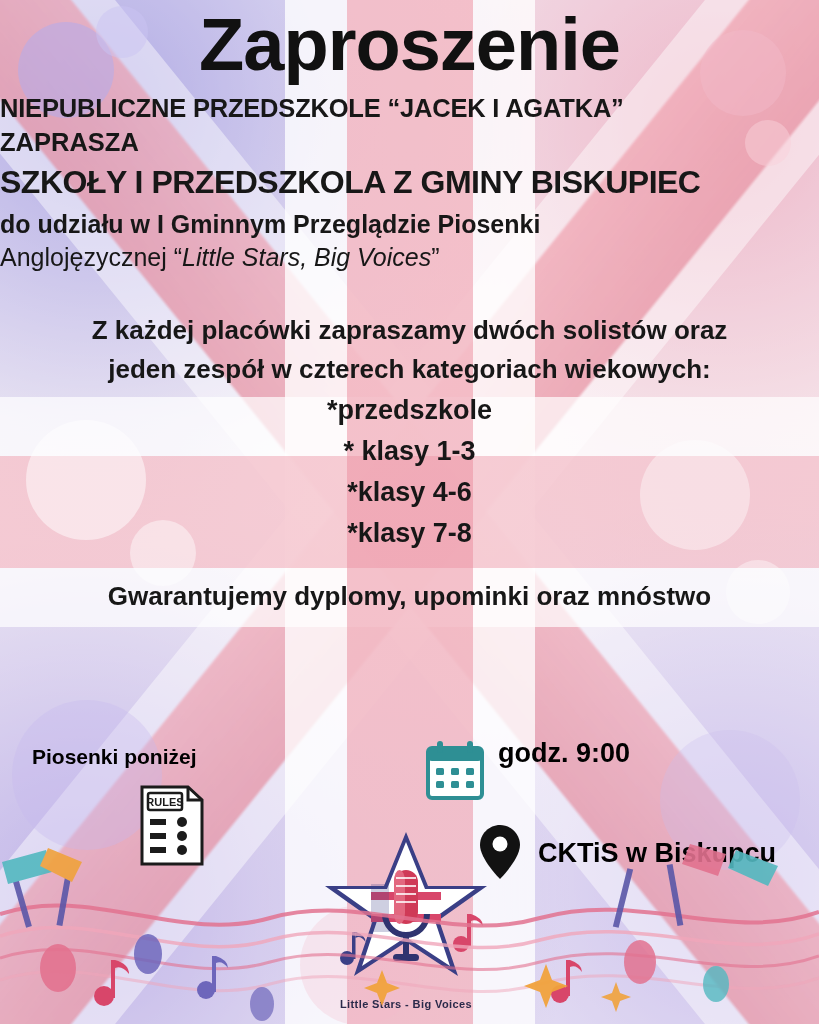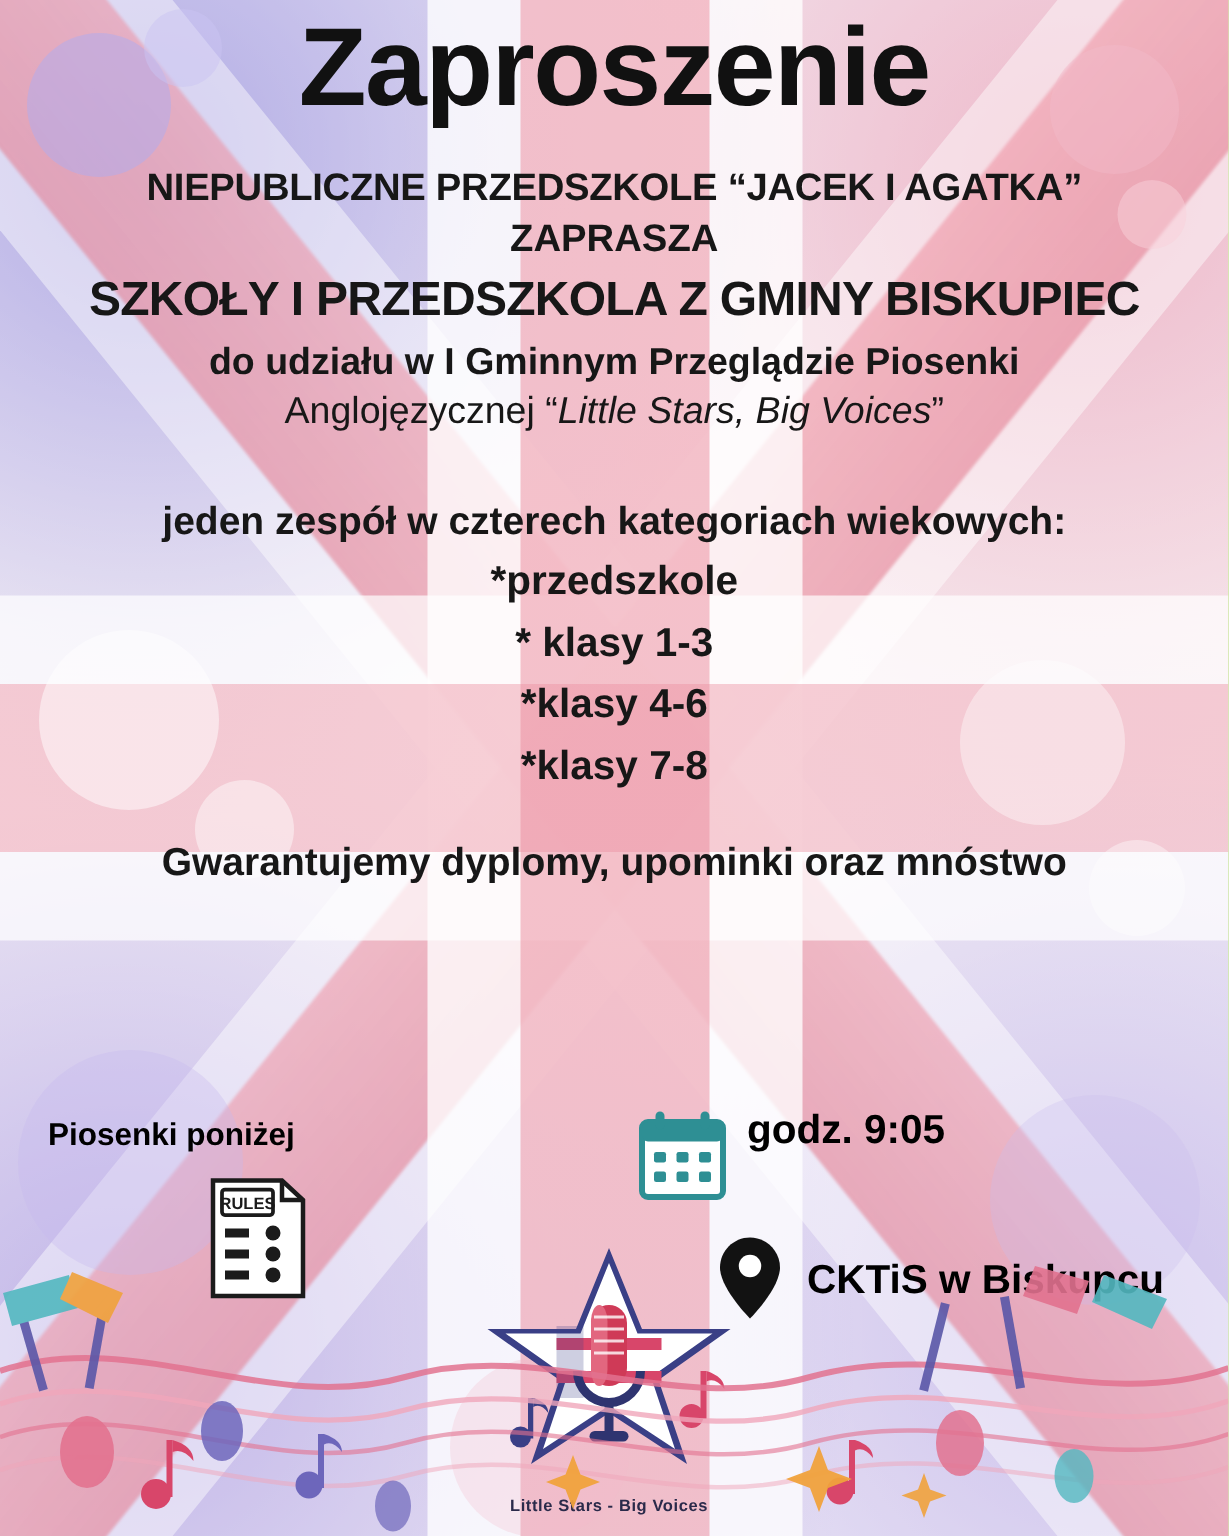--- a/index.html
+++ b/index.html
@@ -8,21 +8,21 @@
     background: #ffffff;
   }
   body {
     font-family: "Liberation Sans", sans-serif;
   }
   .poster {
     position: relative;
     width: 819px;
     height: 1024px;
     overflow: hidden;
-    background: #84cc16;
+    background: #e5e5e5;
   }
 
   
   .bg {
     position: absolute;
     inset: 0;
     overflow: hidden;
   }
   .bg-base {
     position: absolute;
@@ -126,22 +126,22 @@
     margin-top: 6px;
     font-size: 74px;
     font-weight: 700;
     letter-spacing: -1px;
     line-height: 1.05;
     color: #111111;
     text-align: center;
   }
 
   .headline-block {
-    margin-top: 24px;
-    text-align: center;
+    margin-top: 7px;
+    text-align: left;
     line-height: 1.34;
     width: 100%;
   }
   .l1 {
     font-size: 25.5px;
     font-weight: 700;
     letter-spacing: -0.2px;
   }
   .l2 {
     font-size: 25.5px;
@@ -315,20 +315,21 @@
 
     <div class="headline-block">
       <div class="l1">NIEPUBLICZNE PRZEDSZKOLE “JACEK I AGATKA”</div>
       <div class="l2">ZAPRASZA</div>
       <div class="l3">SZKOŁY I PRZEDSZKOLA Z GMINY BISKUPIEC</div>
       <div class="l4">do udziału w I Gminnym Przeglądzie Piosenki</div>
       <div class="l5"><span>Anglojęzycznej “</span><em>Little Stars, Big Voices</em><span>”</span></div>
     </div>
 
     <div class="body-block">
+      <div class="wide">Z każdej placówki zapraszamy dwóch solistów oraz</div>
       <div class="wide">jeden zespół w  czterech kategoriach wiekowych:</div>
       <div class="cat">*przedszkole</div>
       <div class="cat">* klasy 1-3</div>
       <div class="cat">*klasy 4-6</div>
       <div class="cat">*klasy 7-8</div>
       <div class="closing">Gwarantujemy dyplomy, upominki oraz mnóstwo</div>
     </div>
   </div>
 
   <div class="bottom">
@@ -361,21 +362,21 @@
           <rect x="26" y="29" width="8" height="7" rx="1.5"></rect>
           <rect x="41" y="29" width="8" height="7" rx="1.5"></rect>
           <rect x="11" y="42" width="8" height="7" rx="1.5"></rect>
           <rect x="26" y="42" width="8" height="7" rx="1.5"></rect>
           <rect x="41" y="42" width="8" height="7" rx="1.5"></rect>
         </g>
       </svg>
     </div>
 
     <div class="datecol">
-      <div>godz. 9:05</div>
+      <div>godz. 9:00</div>
     </div>
 
     <div class="pin-icon">
       <svg width="44" height="58" viewBox="0 0 44 58">
         <path d="M22 2 C11 2 2 11 2 22 c0 14 20 34 20 34 s20 -20 20 -34 C42 11 33 2 22 2 z" fill="#121212"></path>
         <circle cx="22" cy="21" r="7.5" fill="#ffffff"></circle>
       </svg>
     </div>
 
     <div class="place">CKTiS w Biskupcu</div>

